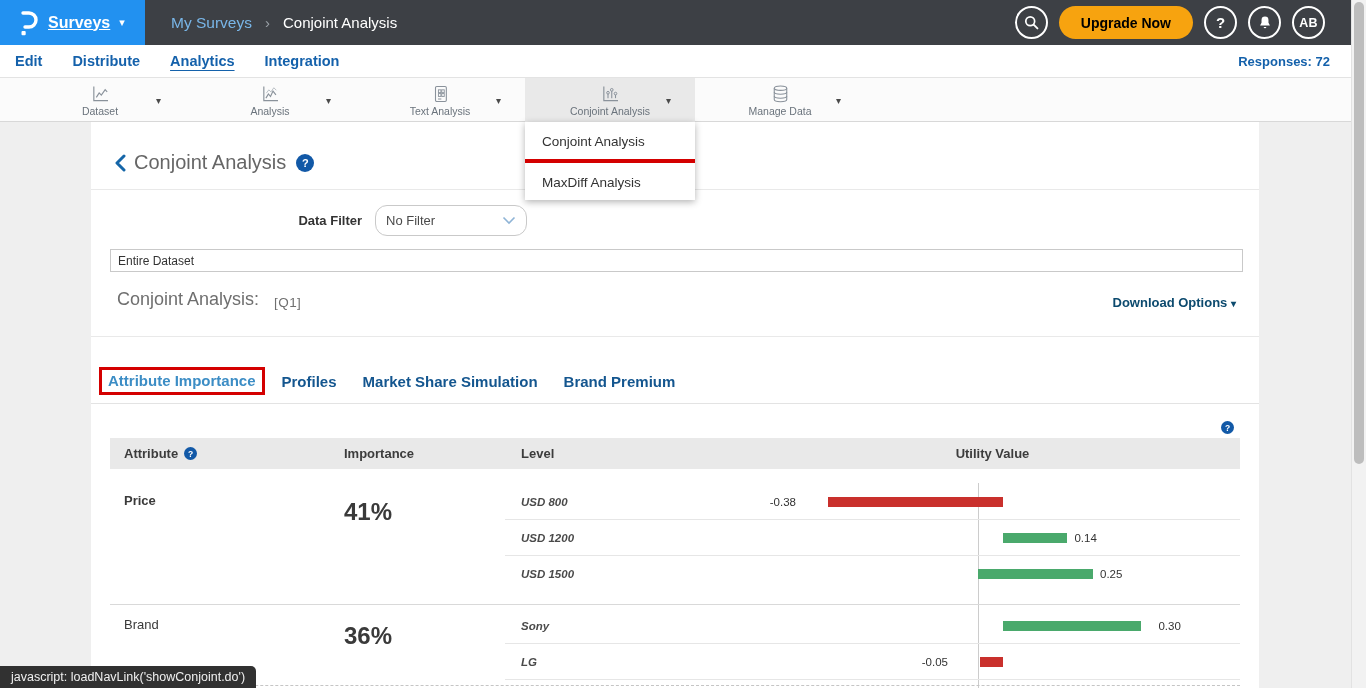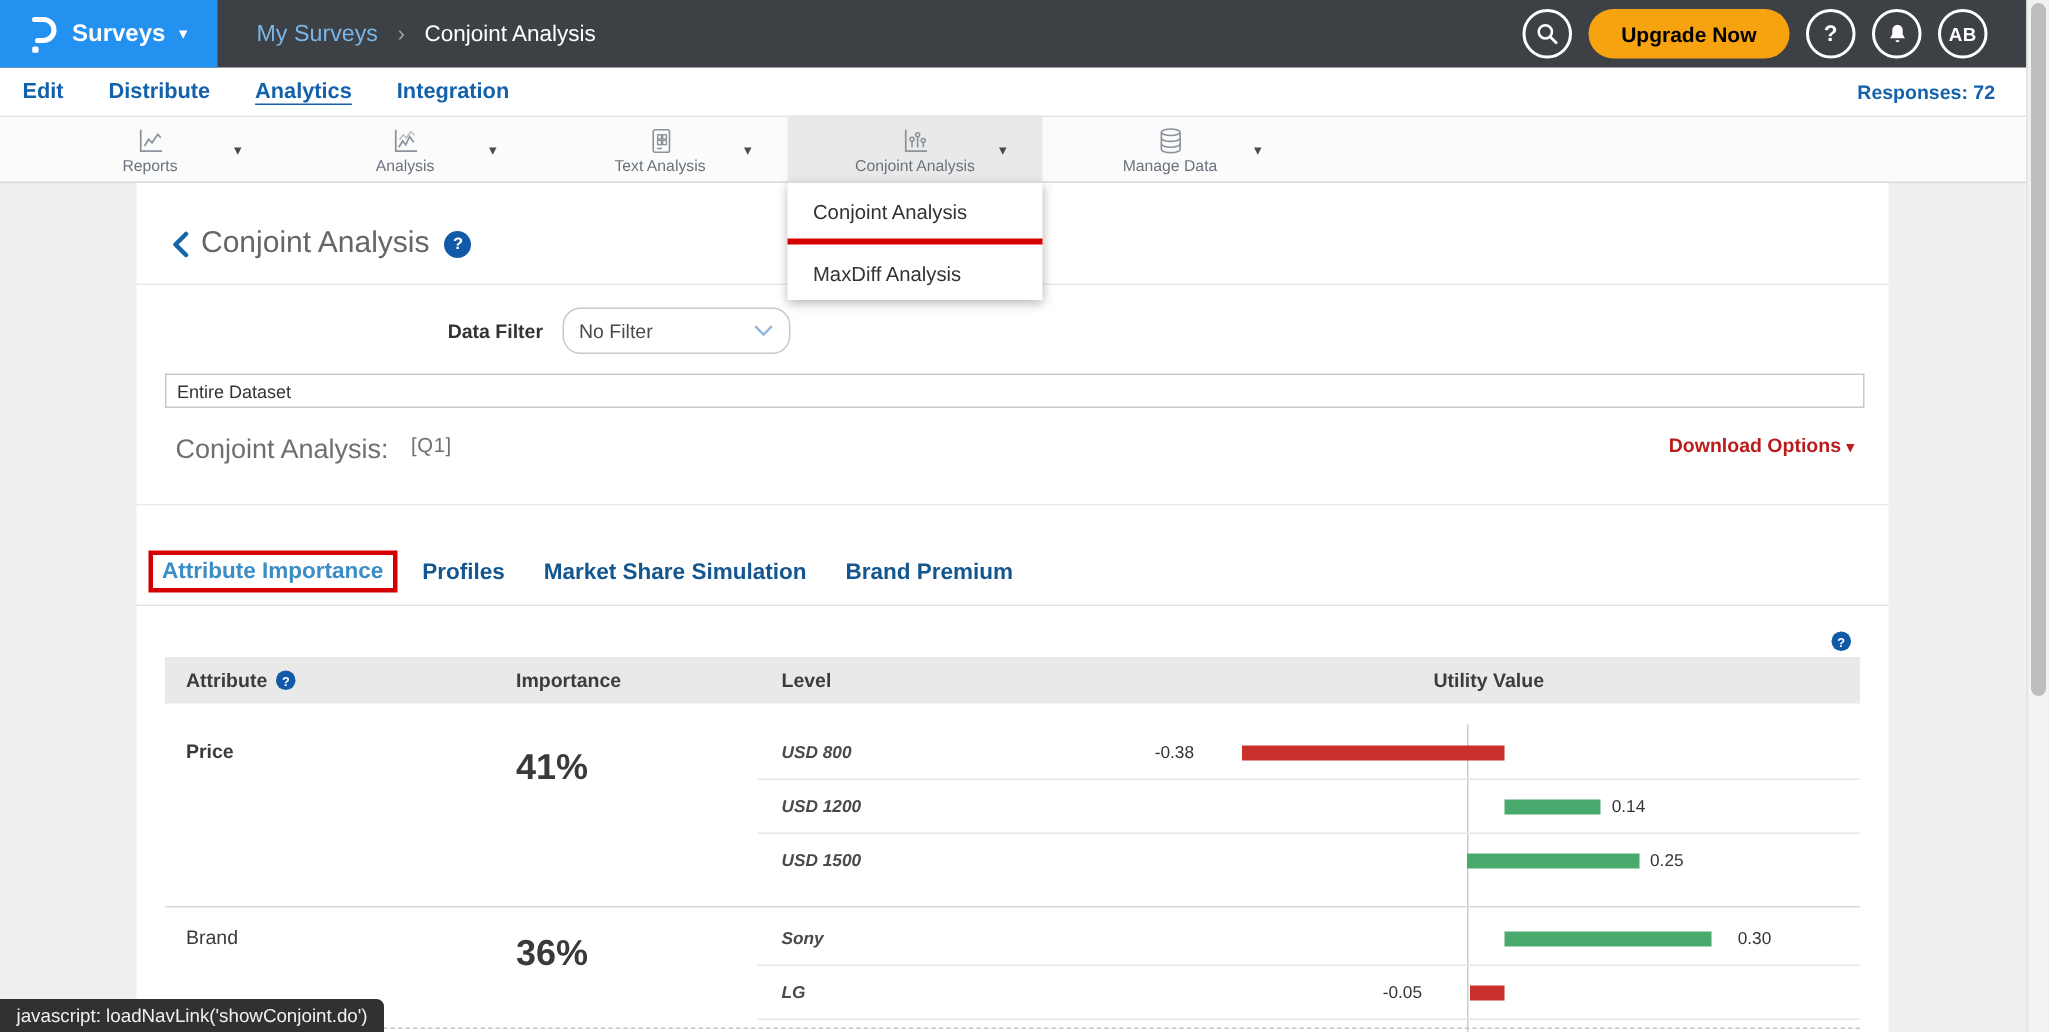--- a/index.html
+++ b/index.html
@@ -4,21 +4,21 @@
 <style>
   * { margin:0; padding:0; box-sizing:border-box; }
   html,body { width:1366px; height:688px; overflow:hidden;
     font-family:"Liberation Sans", sans-serif; background:#efefef; }
 
   
   .topbar { position:absolute; left:0; top:0; width:1351px; height:45px;
     background:#3d4045; display:flex; align-items:center; z-index:30; }
   .brand { width:145px; height:45px; background:#2291f0; display:flex;
     align-items:center; padding-left:15px; cursor:pointer; flex:0 0 auto; }
-  .brand-label { color:#fff; font-size:16px; font-weight:700; margin-left:9px; }
+  .brand-label { color:#fff; font-size:16px; font-weight:700; margin-left:9px;text-decoration:underline; }
   .brand-caret { color:#fff; font-size:11px; margin-left:9px; }
   .crumbs { display:flex; align-items:center; margin-left:26px;justify-content:space-between; }
   .crumb-parent { color:#79b6e8; font-size:15.5px; cursor:pointer; }
   .crumb-sep { color:#9aa0a6; font-size:15px; margin:0 13px; }
   .crumb-current { color:#fff; font-size:15px; }
   .top-actions { margin-left:auto; margin-right:26px; display:flex; align-items:center; gap:11px; }
   .circle { width:33px; height:33px; border:2px solid #fff; border-radius:50%;
     display:flex; align-items:center; justify-content:center; cursor:pointer;
     color:#fff; font-weight:700; font-size:15px; flex:0 0 auto; }
   .avatar { font-size:12.5px; letter-spacing:.3px; }
@@ -69,24 +69,24 @@
   .selectbox { margin-left:13px; width:152px; height:31px; border:1px solid #c9c9c9;
     border-radius:12px; background:#fff; display:flex; align-items:center;
     padding:0 10px; cursor:pointer; }
   .selectbox span { font-size:13px; color:#4a4a4a; }
   .selectbox svg { margin-left:auto; }
 
   .dataset-input { display:block; margin:13px 0 0 19px; width:1133px; height:23px;
     border:1px solid #c9c9c9; font-size:12px; color:#333; padding:0 7px;
     font-family:"Liberation Sans", sans-serif; background:#fff; }
 
-  .section-row { display:flex; align-items:flex-start; margin-top:17px; padding:0 23px 0 26px; }
+  .section-row { display:flex; align-items:flex-end; margin-top:17px; padding:0 23px 0 26px; }
   .section-title { font-size:18px; color:#6f6f6f; }
   .section-q { font-size:13.5px; color:#6f6f6f; margin-left:15px; letter-spacing:.4px; }
-  .download { margin-left:auto; color:#b91c1c; font-size:13px; font-weight:700; cursor:pointer; }
+  .download { margin-left:auto; color:#0c4a6e; font-size:13px; font-weight:700; cursor:pointer; }
   .download .dl-caret { font-size:10px; }
   .divider { border-bottom:1px solid #e9e9e9; margin-top:26px; }
 
   .tabs-row { padding:30px 0 0 8px; border-bottom:1px solid #e3e3e3; display:flex;
     align-items:center; padding-bottom:8px; }
   .tab { font-size:15px; font-weight:700; color:#14568f; margin-right:26px; cursor:pointer; }
   .tab-annotated { border:3px solid #d40000; padding:2px 6px; margin-right:17px; }
   .tab-annotated .tab { color:#3c8dc5; margin:0; }
 
   .help-right { display:flex; justify-content:flex-end; padding:17px 25px 4px 0; }
@@ -171,21 +171,21 @@
   <a>Integration</a>
   <span class="responses">Responses: 72</span>
 </nav>
 
 <div class="toolbar">
   <div class="tool" style="left:15px">
     <svg viewBox="0 0 24 24">
       <path d="M4 3v17h17" fill="none" stroke="#8a929b" stroke-width="1.4"></path>
       <path d="M7 16l3.4-5.4 2.6 2.8 4.6-6.6 2.4 2.6" fill="none" stroke="#8a929b" stroke-width="1.4"></path>
     </svg>
-    <span class="tool-label">Reports</span>
+    <span class="tool-label">Dataset</span>
     <span class="tool-caret">▾</span>
   </div>
   <div class="tool" style="left:185px">
     <svg viewBox="0 0 24 24">
       <path d="M4 3v17h17" fill="none" stroke="#8a929b" stroke-width="1.4"></path>
       <path d="M6.5 17l3-5 2.5 3 3-6.5 3.5 4.5" fill="none" stroke="#8a929b" stroke-width="1.4"></path>
       <path d="M7 11l3-4 2.5 2.5 3.5-5 3 3" fill="none" stroke="#b3bac0" stroke-width="1.1"></path>
     </svg>
     <span class="tool-label">Analysis</span>
     <span class="tool-caret">▾</span>

